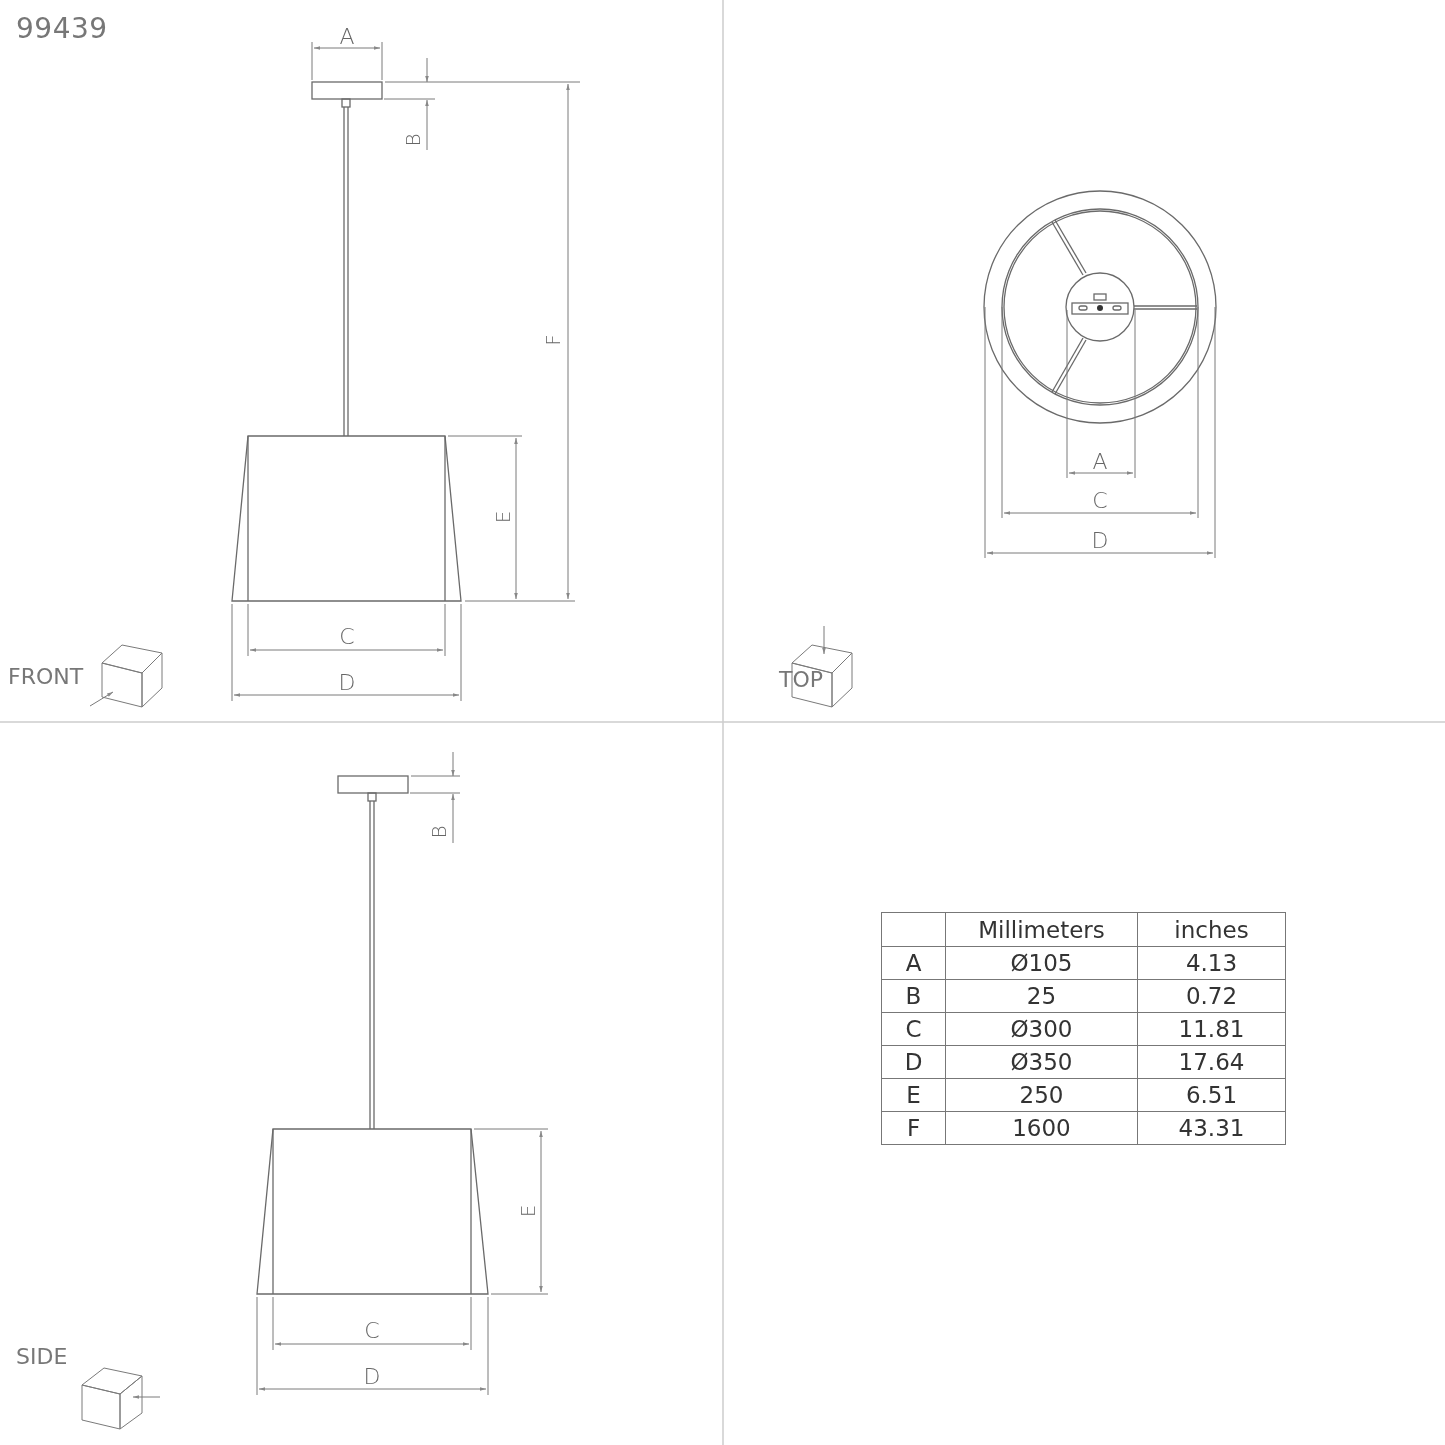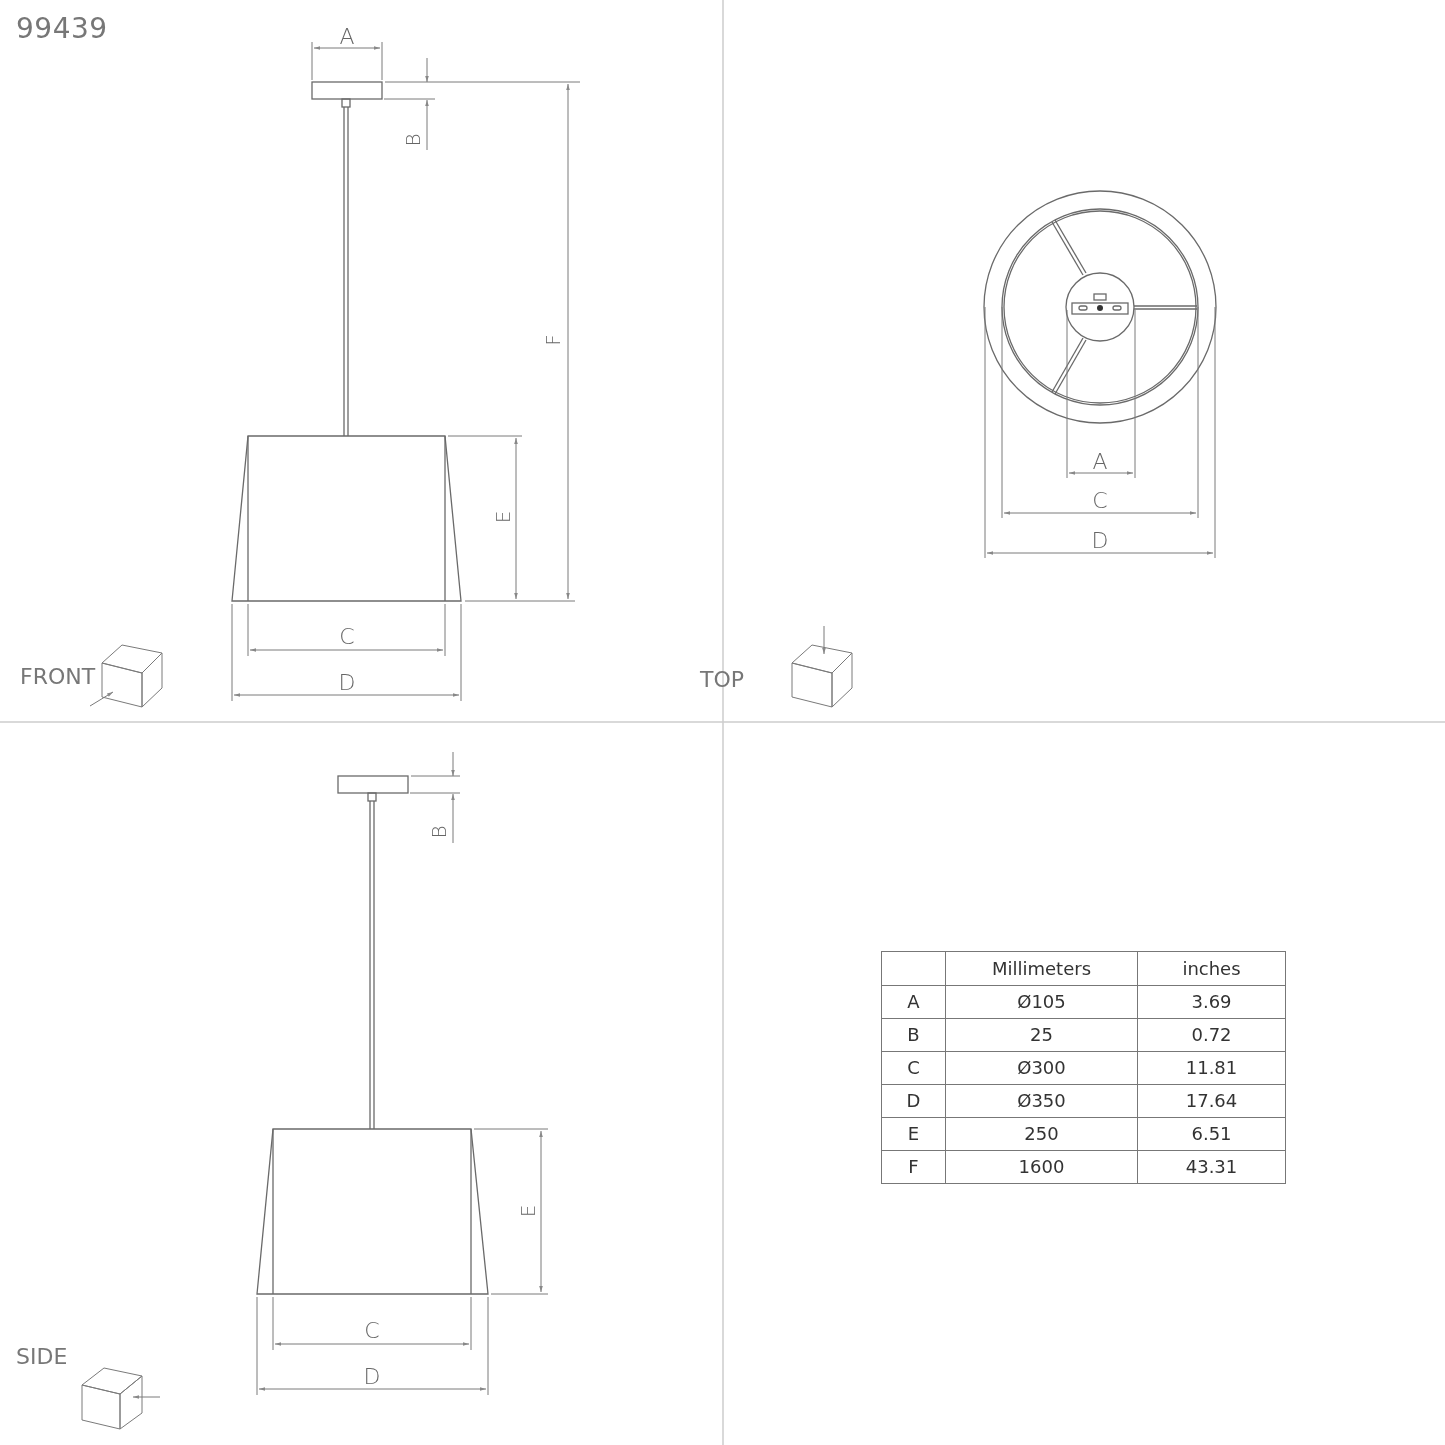--- a/index.html
+++ b/index.html
@@ -5,22 +5,22 @@
   html, body { margin:0; padding:0; background:#ffffff; }
   body { width:1445px; height:1445px; position:relative; overflow:hidden;
          font-family:"DejaVu Sans", "Liberation Sans", sans-serif; color:#5a5a5a; }
   svg.drawing { position:absolute; left:0; top:0; width:1445px; height:1445px; }
   svg .ln { stroke:#6a6a6a; stroke-width:1.3; fill:none; }
   svg .dim { stroke:#7a7a7a; stroke-width:1; fill:none; }
   svg .div { stroke:#cccccc; stroke-width:1.5; }
   svg .txt { fill:#666666; font-family:"DejaVu Sans", sans-serif; font-weight:300; }
   .code { position:absolute; left:16px; top:12px; font-size:28px; color:#777; letter-spacing:0.5px; }
   .view-label { position:absolute; font-size:22px; color:#777; }
-  table.dims { position:absolute; left:881px; top:951px; border-collapse:collapse;
-               font-family:"DejaVu Sans", sans-serif; color:#333; font-size:18px; }
+  table.dims { position:absolute; left:881px; top:912px; border-collapse:collapse;
+               font-family:"DejaVu Sans", sans-serif; color:#333; font-size:23px; }
   table.dims td, table.dims th { border:1.3px solid #777; text-align:center; padding:0;
                height:32px; font-weight:normal; line-height:30px; }
   table.dims th { height:33px; }
   table.dims col.c0 { width:64px; }
   table.dims col.c1 { width:192px; }
   table.dims col.c2 { width:148px; }
 </style>
 </head>
 <body>
 
@@ -162,42 +162,42 @@
 
     <g>
       <polygon class="dim" points="82,1385 104,1368 142,1376 120,1394"></polygon>
       <polygon class="dim" points="82,1385 120,1394 120,1429 82,1420"></polygon>
       <polygon class="dim" points="120,1394 142,1376 142,1413 120,1429"></polygon>
       <line class="dim" x1="160" y1="1397" x2="133" y2="1397" marker-end="url(#arr)"></line>
     </g>
   </g>
 </svg>
 
-<div class="view-label" style="left:20px; top:664px;">FRONT</div>
-<div class="view-label" style="left:700px; top:667px;">TOP</div>
+<div class="view-label" style="left:8px; top:664px;">FRONT</div>
+<div class="view-label" style="left:779px; top:667px;">TOP</div>
 <div class="view-label" style="left:16px; top:1344px;">SIDE</div>
 
 <table class="dims">
   <colgroup>
       <col class="c0">
       <col class="c1">
       <col class="c2">
     </colgroup>
   <thead>
     <tr>
       <th></th>
       <th>Millimeters</th>
       <th>inches</th>
     </tr>
   </thead>
   <tbody>
     <tr>
       <td>A</td>
       <td>Ø105</td>
-      <td>3.69</td>
+      <td>4.13</td>
     </tr>
     <tr>
       <td>B</td>
       <td>25</td>
       <td>0.72</td>
     </tr>
     <tr>
       <td>C</td>
       <td>Ø300</td>
       <td>11.81</td>

